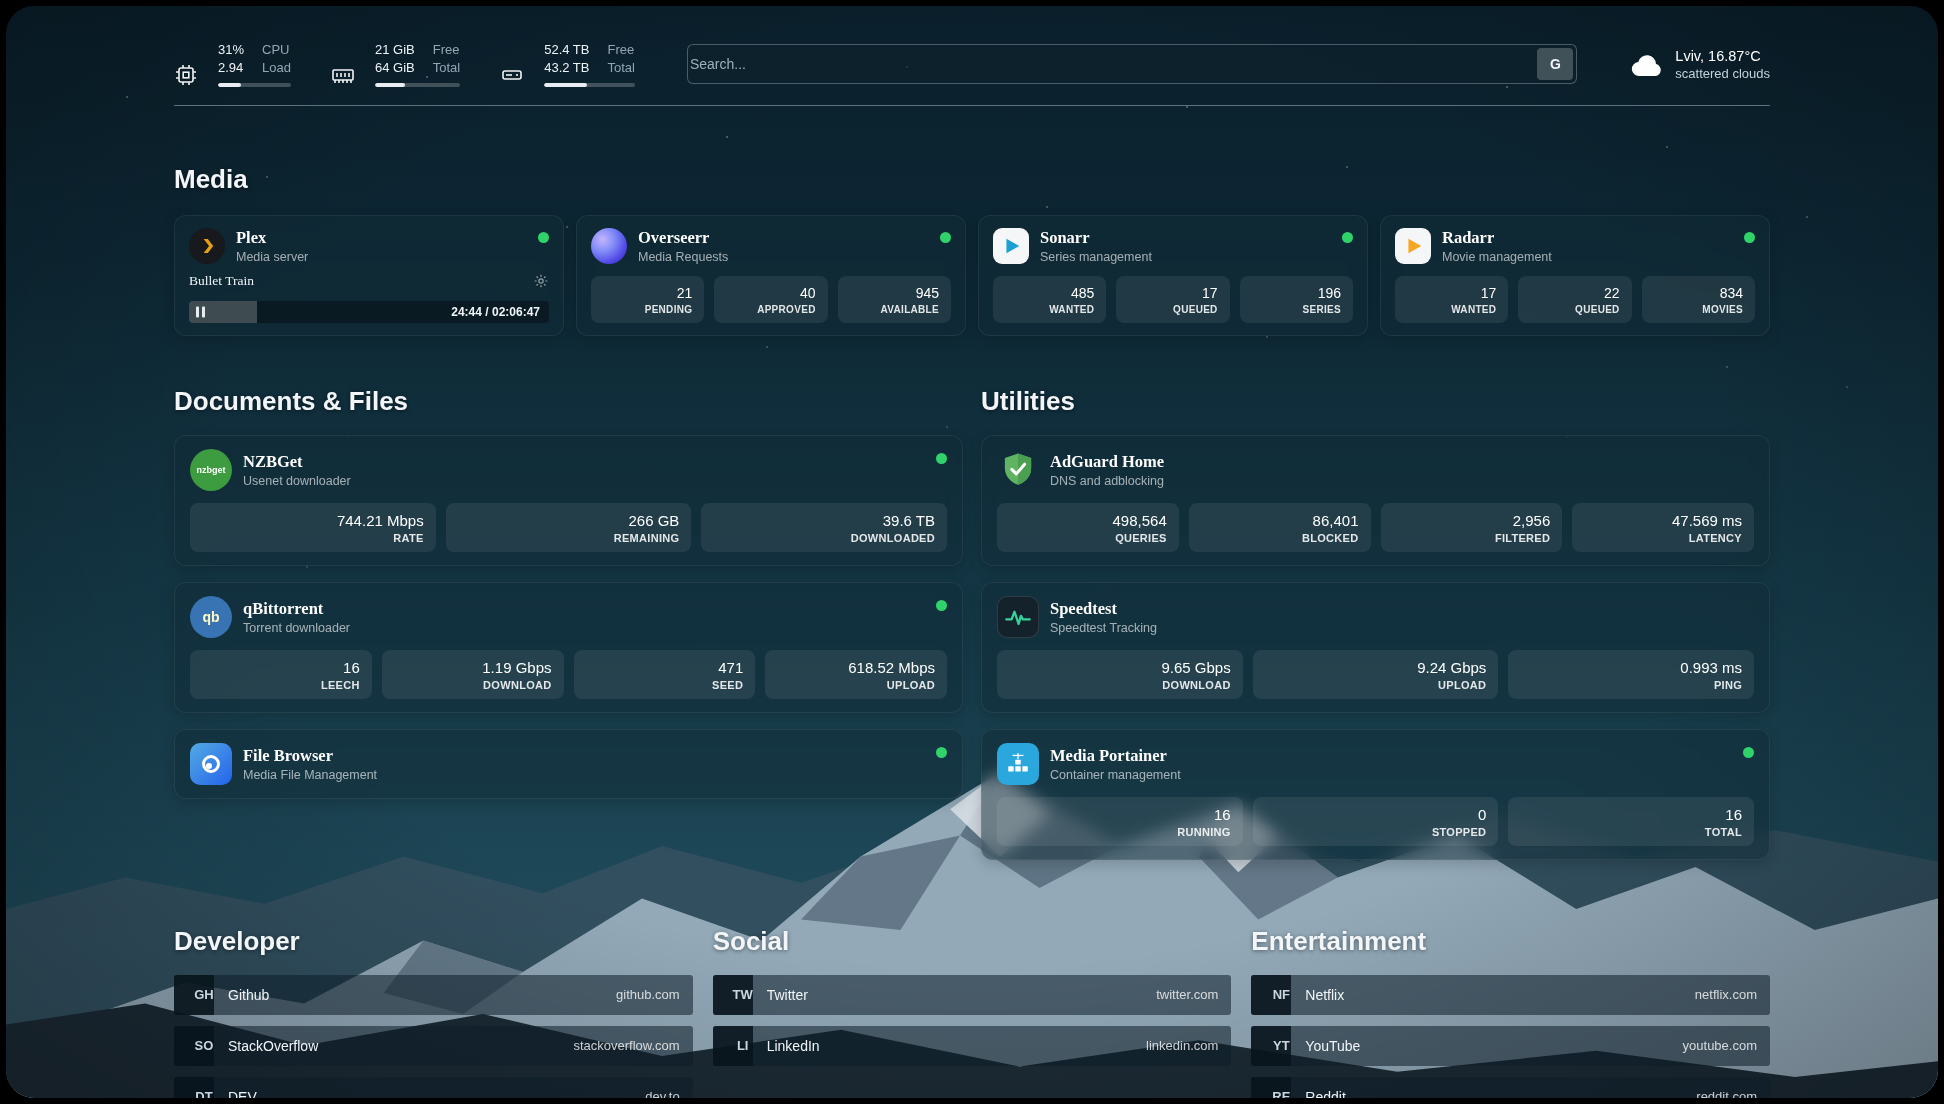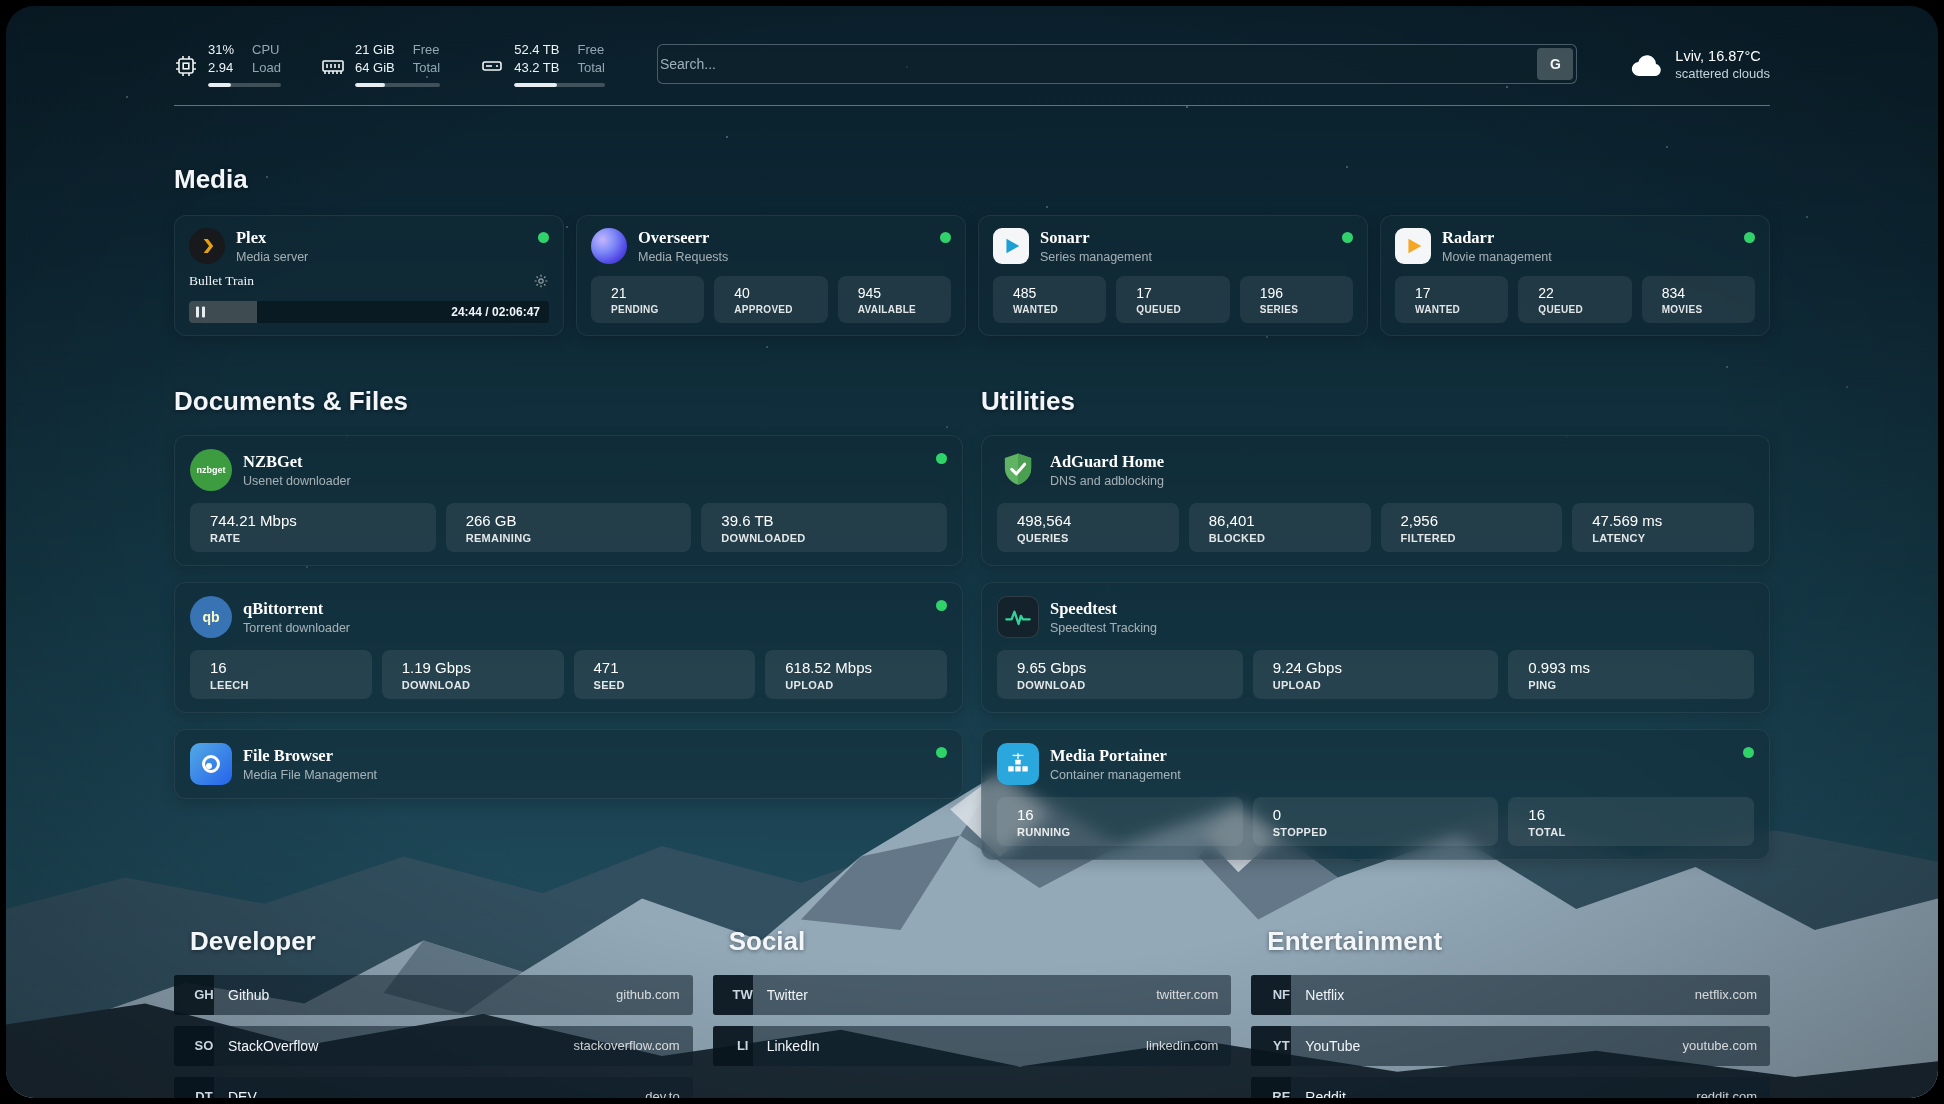--- a/index.html
+++ b/index.html
@@ -18,21 +18,21 @@
     1840px 380px 0 0 rgba(255,255,255,.2),300px 560px 0 0 rgba(255,255,255,.2),700px 620px 0 0 rgba(255,255,255,.18),
     1100px 580px 0 0 rgba(255,255,255,.18),1500px 640px 0 0 rgba(255,255,255,.18); }
   .mountains { position:absolute; left:0; right:0; bottom:0; width:100%; height:420px; }
   .vignette { position:absolute; inset:0; background:radial-gradient(ellipse at 50% 45%, transparent 55%, rgba(0,0,0,.28) 100%); pointer-events:none; }
 
   .content { position:relative; z-index:2; padding:0 168px; height:100%; }
 
   
   .topbar { display:flex; align-items:center; padding-top:36px; gap:24px; }
   .sys-group { display:flex; gap:40px; }
-  .sys-widget { display:flex; gap:10px; align-items:center; }
+  .sys-widget { display:flex; gap:20px; align-items:flex-end; }
   .sys-icon { width:24px; height:24px; margin-top:4px; opacity:.95; }
   .sys-rows { display:flex; gap:18px; }
   .sys-col { display:flex; flex-direction:column; gap:2px; font-size:13px; line-height:1.25; }
   .sys-col.values { color:#eef3f6; font-weight:500; }
   .sys-col.labels { color:#93a7b3; }
   .sys-bar { height:4px; background:rgba(255,255,255,.22); border-radius:2px; margin-top:6px; overflow:hidden; }
   .sys-fill { height:100%; background:#e7edf1; border-radius:2px; }
 
   .search-wrap { flex:1; position:relative; margin:0 28px; }
   .search-input { width:100%; height:40px; background:rgba(13,33,43,.6); border:1px solid rgba(148,163,184,.45);
@@ -62,21 +62,21 @@
   .card-header { display:flex; align-items:center; gap:11px; }
   .app-icon { flex:none; display:flex; align-items:center; justify-content:center; overflow:hidden; }
   .icon-36 { width:36px; height:36px; border-radius:9px; }
   .icon-42 { width:42px; height:42px; border-radius:10px; }
   .app-titles { display:flex; flex-direction:column; gap:2px; min-width:0; }
   .app-name { font-size:16.5px; font-weight:600; color:#ffffff; white-space:nowrap;font-family:Liberation Serif, serif; }
   .app-sub { font-size:12.5px; color:rgba(255,255,255,.62); white-space:nowrap; }
   .status-dot { width:11px; height:11px; border-radius:50%; background:#2fd36a; margin-left:auto; align-self:flex-start; margin-top:4px; flex:none; }
 
   .stats-row { display:flex; gap:10px; margin-top:12px; }
-  .stat { flex:1; background:rgba(255,255,255,.08); border-radius:8px; text-align:left; padding:9px 20px 8px; }
+  .stat { flex:1; background:rgba(255,255,255,.08); border-radius:8px; text-align:right; padding:9px 12px 8px; }
   .stat-value { font-size:14px; color:#fff; }
   .stat-label { font-size:10px; font-weight:700; color:rgba(255,255,255,.88); letter-spacing:.3px; margin-top:3px; }
   .big .stat-value { font-size:15px; }
   .big .stat-label { font-size:11px; }
 
   
   .np-row { display:flex; align-items:center; margin-top:9px;font-family:Liberation Serif, serif; }
   .np-title { font-size:13.5px; color:#f1f5f9; font-weight:500; }
   .gear-icon { margin-left:auto; width:16px; height:16px; opacity:.75; cursor:pointer; }
   .player-bar { margin-top:auto; position:relative; height:22px; border-radius:4px; background:rgba(0,0,0,.35); overflow:hidden; }
@@ -86,21 +86,21 @@
   .player-time { position:absolute; right:9px; top:50%; transform:translateY(-50%); font-size:12px; font-weight:600; color:#f1f5f9; }
 
   
   .columns { display:grid; grid-template-columns:1fr 1fr; column-gap:18px; margin-top:6px; }
   .col-title { margin:44px 0 18px; }
   .col-stack { display:flex; flex-direction:column; gap:16px; }
   .app-card { padding:13px 15px; }
 
   
   .links-grid { display:grid; grid-template-columns:repeat(3,1fr); gap:20px; margin-top:66px; }
-  .links-title { margin:0 16px 18px; }
+  .links-title { margin:0 0 18px; }
   .link-stack { display:flex; flex-direction:column; gap:11px; }
   .link-row { display:flex; align-items:center; height:40px; background:rgba(12,30,40,.55); border-radius:3px;
     overflow:hidden; cursor:pointer; }
   .link-abbr { width:40px; height:40px; flex:none; background:rgba(8,20,28,.85); color:#cbd5e1; font-size:13px;
     font-weight:700; display:flex; align-items:center; justify-content:center;padding-left:20px; }
   .link-name { margin-left:14px; font-size:14px; color:#f1f5f9; }
   .link-url { margin-left:auto; margin-right:13px; font-size:13px; color:rgba(255,255,255,.78); }
 
   
   .plex-icon { background:#17191d; border-radius:50%; }

